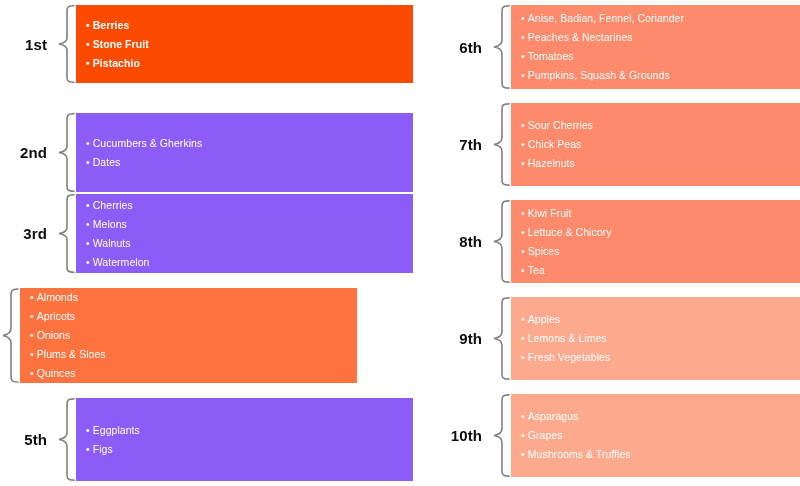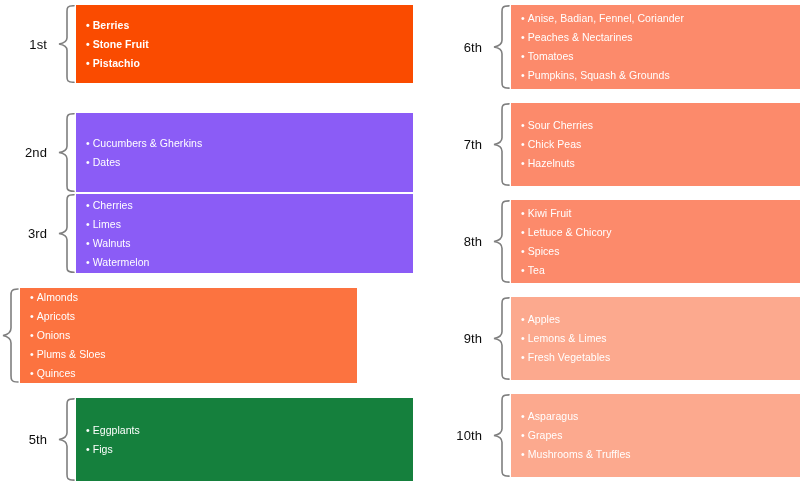--- a/index.html
+++ b/index.html
@@ -30,22 +30,22 @@
     position: absolute;
     left: 0;
     display: flex;
     align-items: stretch;
   }
   .rank-label {
     flex: 0 0 auto;
     display: flex;
     align-items: center;
     justify-content: flex-end;
-    font-size: 13px;
-    font-weight: normal;
+    font-size: 15px;
+    font-weight: bold;
     color: #0d0d0d;
     letter-spacing: 0.1px;
     padding-right: 9px;
     box-sizing: border-box;
   }
   .left .rank-label  { width: 56px; }
   .right .rank-label { width: 91px; }
 
   .brace {
     flex: 0 0 auto;
@@ -114,21 +114,21 @@
       </div>
       <div class="rank-row" style="top: 194px; height: 79px; width: 413px;">
         <div class="rank-label">3rd</div>
         <div class="brace">
           <svg viewBox="0 0 20 100" preserveAspectRatio="none">
             <path d="M18 1 C11 1, 11 4, 11 8 L11 42 C11 47, 8 49, 3 50 C8 51, 11 53, 11 58 L11 92 C11 96, 11 99, 18 99" fill="none" stroke="#7f7f7f" stroke-width="1.6" stroke-linecap="round" vector-effect="non-scaling-stroke"></path>
           </svg>
         </div>
         <div class="items-box" style="background: #8b5cf6; width: 337px; flex: 0 0 337px;">
           <div class="item-line"><span class="bullet">•</span><span>Cherries</span></div>
-          <div class="item-line"><span class="bullet">•</span><span>Limes</span></div>
+          <div class="item-line"><span class="bullet">•</span><span>Melons</span></div>
           <div class="item-line"><span class="bullet">•</span><span>Walnuts</span></div>
           <div class="item-line"><span class="bullet">•</span><span>Watermelon</span></div>
         </div>
       </div>
       <div class="rank-row" style="top: 288px; height: 95px; width: 413px;">
         <div class="brace">
           <svg viewBox="0 0 20 100" preserveAspectRatio="none">
             <path d="M18 1 C11 1, 11 4, 11 8 L11 42 C11 47, 8 49, 3 50 C8 51, 11 53, 11 58 L11 92 C11 96, 11 99, 18 99" fill="none" stroke="#7f7f7f" stroke-width="1.6" stroke-linecap="round" vector-effect="non-scaling-stroke"></path>
           </svg>
         </div>
@@ -140,21 +140,21 @@
           <div class="item-line"><span class="bullet">•</span><span>Quinces</span></div>
         </div>
       </div>
       <div class="rank-row" style="top: 398px; height: 83px; width: 413px;">
         <div class="rank-label">5th</div>
         <div class="brace">
           <svg viewBox="0 0 20 100" preserveAspectRatio="none">
             <path d="M18 1 C11 1, 11 4, 11 8 L11 42 C11 47, 8 49, 3 50 C8 51, 11 53, 11 58 L11 92 C11 96, 11 99, 18 99" fill="none" stroke="#7f7f7f" stroke-width="1.6" stroke-linecap="round" vector-effect="non-scaling-stroke"></path>
           </svg>
         </div>
-        <div class="items-box" style="background: #15803d; width: 337px; flex: 0 0 337px;">
+        <div class="items-box" style="background: #8b5cf6; width: 337px; flex: 0 0 337px;">
           <div class="item-line"><span class="bullet">•</span><span>Eggplants</span></div>
           <div class="item-line"><span class="bullet">•</span><span>Figs</span></div>
         </div>
       </div>
     </div>
     <div class="column right">
       <div class="rank-row" style="top: 5px; height: 84px; width: 474px;">
         <div class="rank-label">6th</div>
         <div class="brace">
           <svg viewBox="0 0 20 100" preserveAspectRatio="none">

